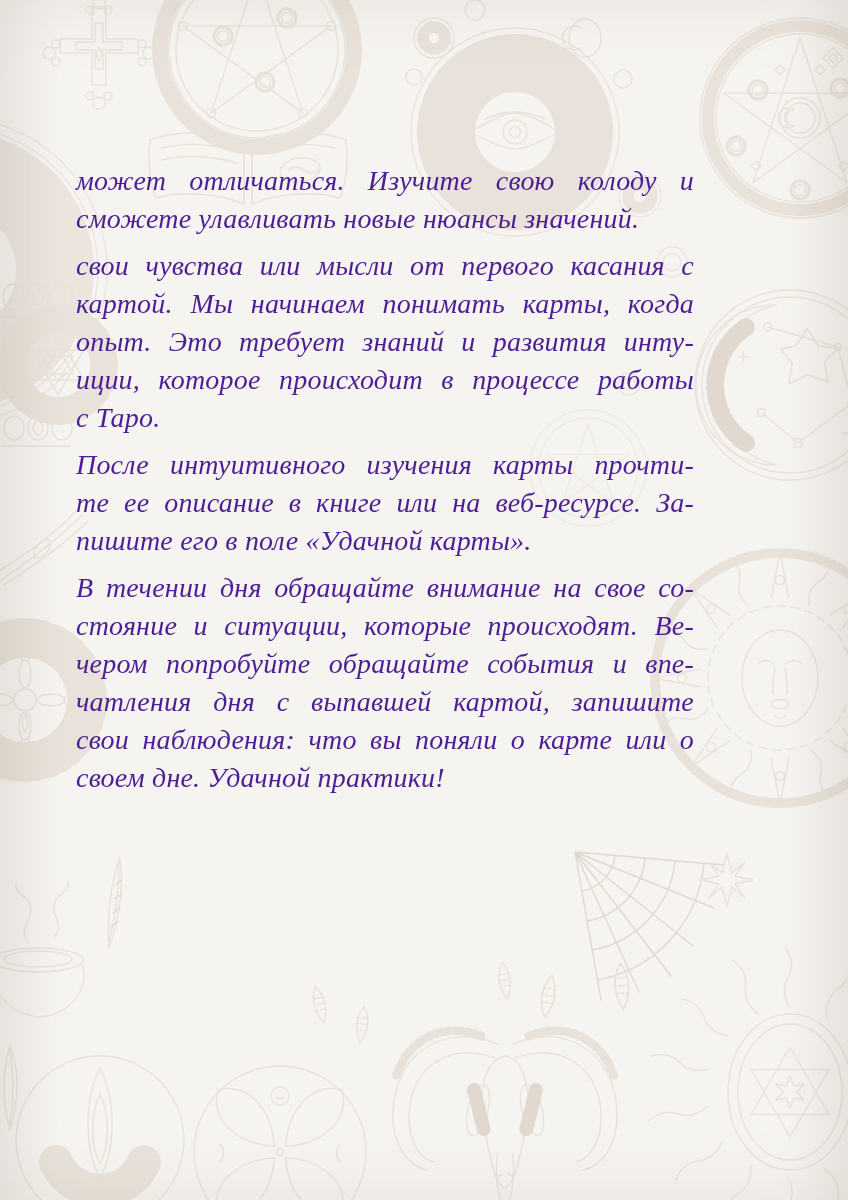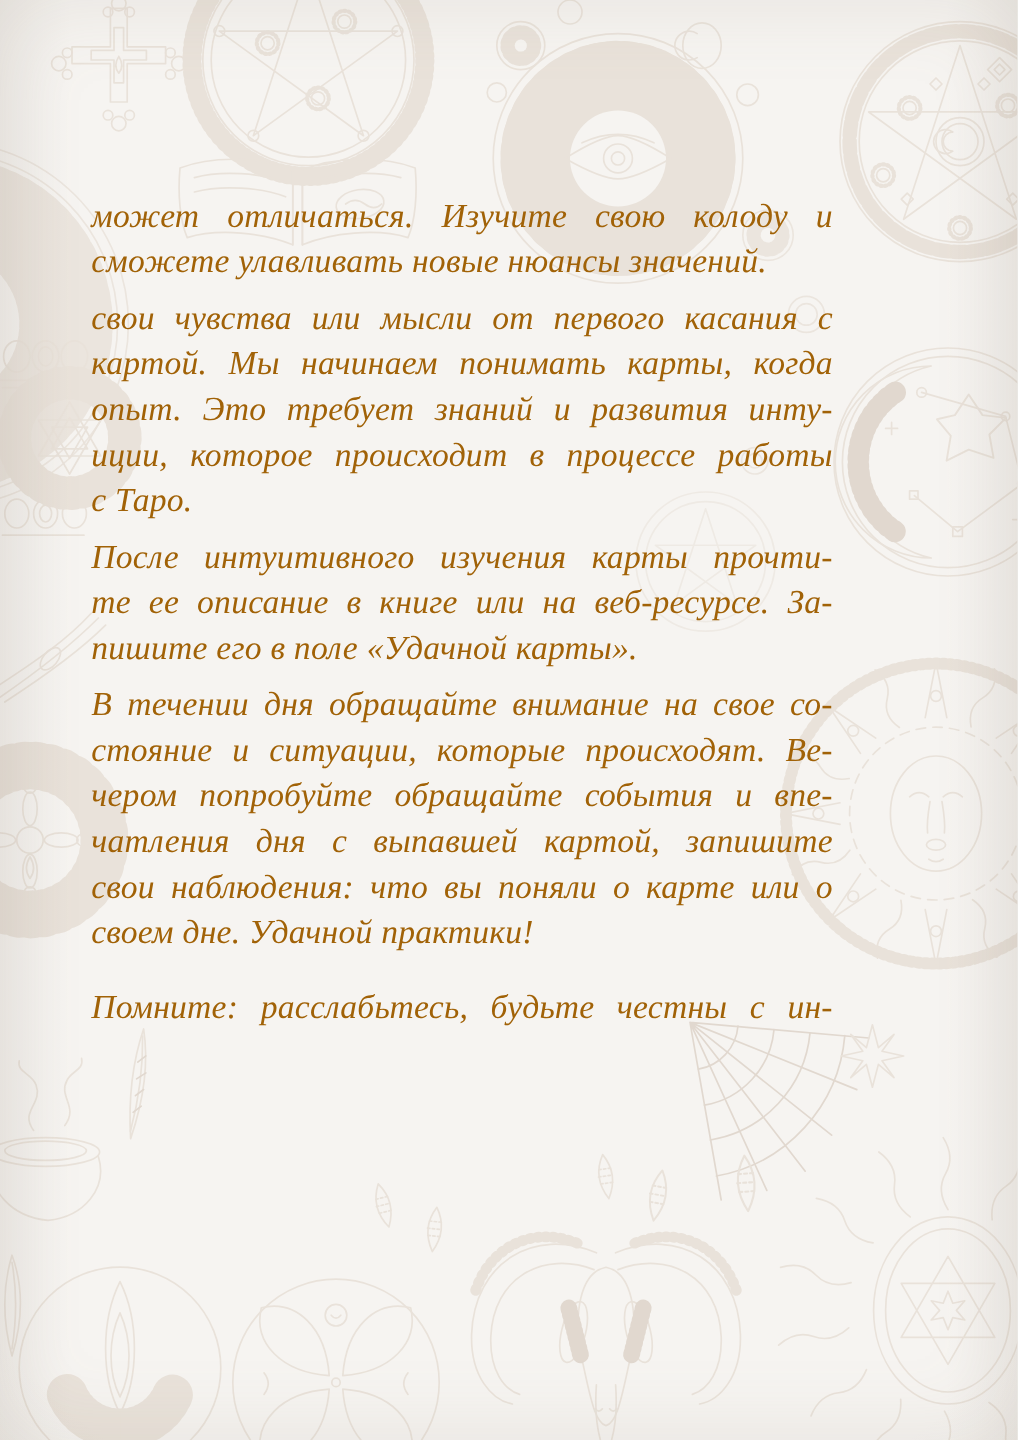--- a/index.html
+++ b/index.html
@@ -14,21 +14,21 @@
   .deco .halo{fill:#f6f4f1;stroke:none;}
   .vignette{
     position:absolute;inset:0;pointer-events:none;
     background:
       linear-gradient(90deg, rgba(128,113,102,0.07), rgba(128,113,102,0) 7%, rgba(128,113,102,0) 93%, rgba(128,113,102,0.07)),
       radial-gradient(140% 120% at 50% 42%, rgba(0,0,0,0) 55%, rgba(125,110,98,0.08) 90%, rgba(125,110,98,0.14) 100%);
     box-shadow: inset 0 0 70px rgba(150,135,120,0.16);
   }
   .text-block{
     position:absolute;left:76px;top:162px;width:618px;
-    color:#a16207;
+    color:#4c1d95;
     font-size:28px;line-height:38px;font-style:italic;
     letter-spacing:0.2px;
   }
   .para{margin:0 0 9px 0;}
   .para.gap-large{margin-top:24px;}
   .line{text-align:justify;text-align-last:justify;white-space:normal;}
   .line.last{text-align-last:left;}
 </style>
 </head>
 <body>
@@ -375,17 +375,16 @@
     </div>
     <div class="para">
       <div class="line">В течении дня обращайте внимание на свое со-</div>
       <div class="line">стояние и ситуации, которые происходят. Ве-</div>
       <div class="line">чером попробуйте обращайте события и впе-</div>
       <div class="line">чатления дня с выпавшей картой, запишите</div>
       <div class="line">свои наблюдения: что вы поняли о карте или о</div>
       <div class="line last">своем дне. Удачной практики!</div>
     </div>
     <div class="para gap-large">
-      <div class="line">Помните: расслабьтесь, будьте честны с ин-</div>
     </div>
   </div>
 
 </div>
 
 </body></html>

